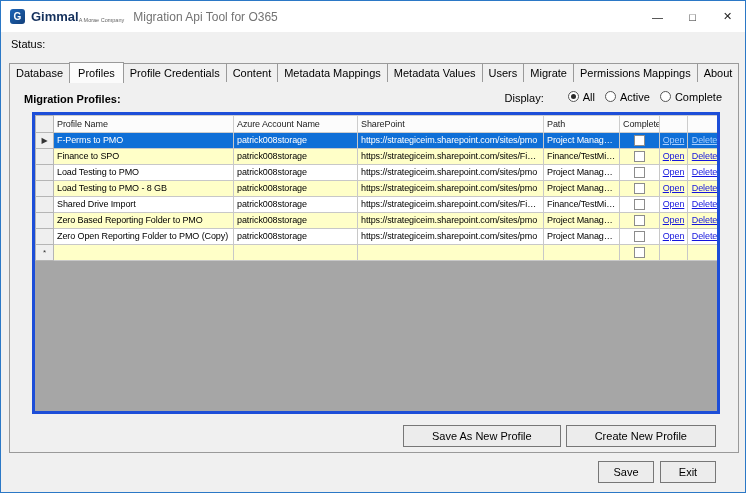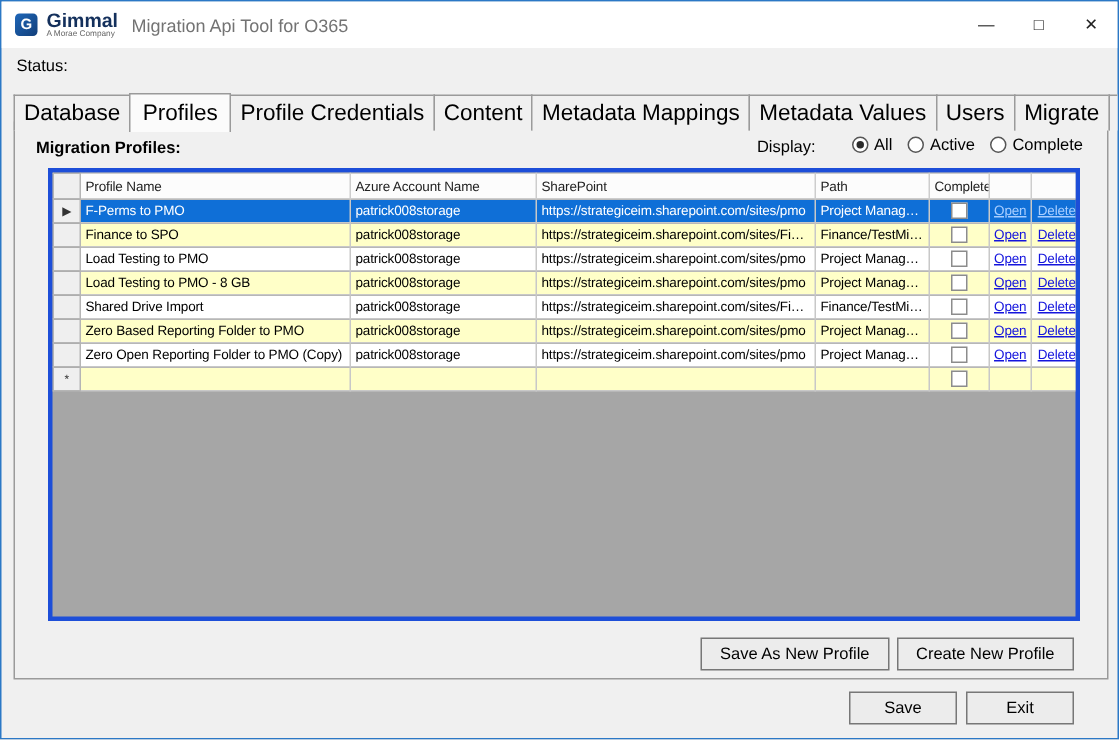--- a/index.html
+++ b/index.html
@@ -10,33 +10,33 @@
     font-family:"Liberation Sans", sans-serif; font-size:11px; color:#000;
     overflow:hidden;
   }
   
   .titlebar { height:31px; background:#ffffff; display:flex; align-items:center; }
   .app-icon {
     width:15px; height:15px; margin:0 6px 0 9px; border-radius:3px;
     background:linear-gradient(135deg,#1e66b8,#123f7a); color:#fff;
     font-size:10px; font-weight:bold; display:flex; align-items:center; justify-content:center;
   }
-  .brand { display:flex; flex-direction:column; justify-content:center; }
+  .brand { display:flex; flex-direction:row; justify-content:center;align-items:flex-end; }
   .brand-name { color:#14305c; font-weight:bold; font-size:13px; line-height:12px; }
   .brand-sub { font-size:5.5px; color:#666; line-height:6px; }
   .window-title { margin-left:9px; font-size:12px; color:#737373; }
   .window-controls { margin-left:auto; display:flex; height:100%; }
   .wc { width:35px; height:100%; display:flex; align-items:center; justify-content:center;
         font-size:11px; color:#222; cursor:default; }
   
   .status { position:absolute; left:10px; top:37px; font-size:11px; }
   
   .tabstrip { position:absolute; left:8px; top:61px; display:flex; align-items:flex-end; z-index:3; }
   .tab {
-    font-size:15px; padding:3px 6px; background:#f0f0f0;
+    font-size:11px; padding:3px 6px; background:#f0f0f0;
     border:1px solid #9a9a9a; border-bottom:none; white-space:nowrap;
   }
   .tab + .tab { margin-left:-1px; }
   .tab.active {
     background:#fbfbfb; padding:4px 8px; margin-bottom:-1px; position:relative; z-index:4;
   }
   .tab-panel {
     position:absolute; left:8px; top:80px; width:730px; height:372px;
     border:1px solid #9a9a9a; background:#f0f0f0;
   }
@@ -76,24 +76,24 @@
   }
   .cbcell { text-align:center; padding:0 !important; }
   .cb { display:inline-block; width:11px; height:11px; border:1px solid #8c8c8c;
         background:#fff; vertical-align:middle; }
   .linkcell { text-align:center; padding:0 1px !important; }
   .gridlink { color:#1414dd; text-decoration:underline; cursor:pointer; }
   .grid tr.selected .gridlink { color:#a8ceff; }
   
   .btn {
     font-family:"Liberation Sans", sans-serif; font-size:11px; color:#000;
-    background:#ececec; border:1px solid #777777; height:22px; padding:0 12px;
+    background:#ececec; border:1px solid #777777; height:22px; padding:0 28px;
     border-radius:0; cursor:default;
   }
-  .btn-small { width:72px; padding:0; text-align:center; }
+  .btn-small { width:56px; padding:0; text-align:center; }
   .grid-buttons { position:absolute; right:22px; bottom:5px; display:flex; gap:5px; }
   .footer-buttons { position:absolute; right:29px; bottom:9px; display:flex; gap:6px; }
 </style>
 </head>
 <body>
 
 <div class="window">
 
   <div class="titlebar">
     <div class="app-icon">G</div>

